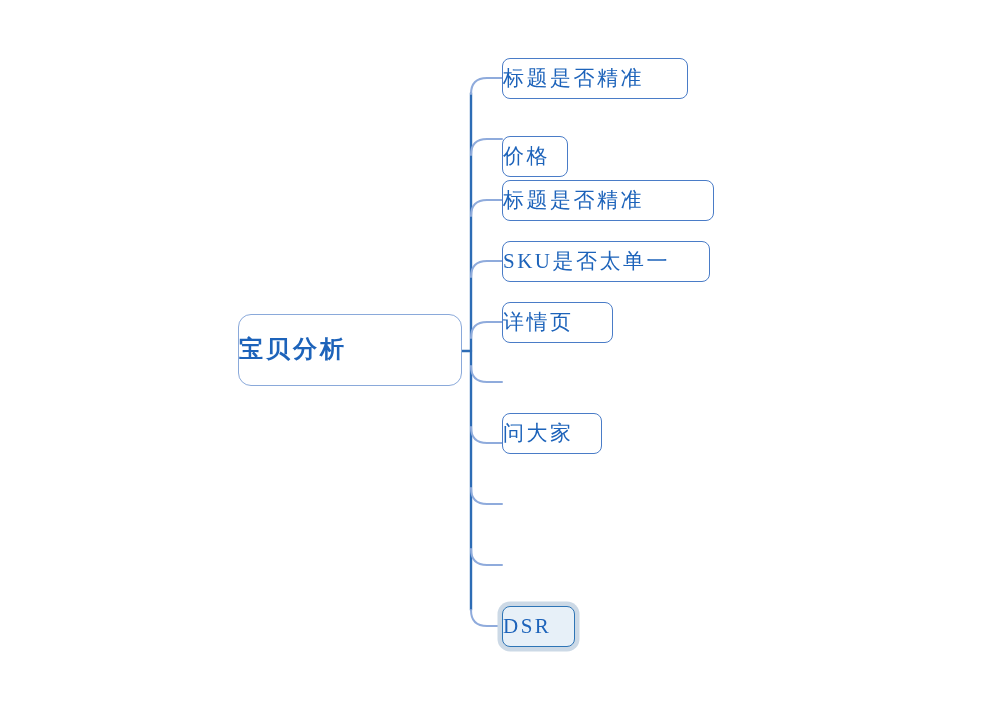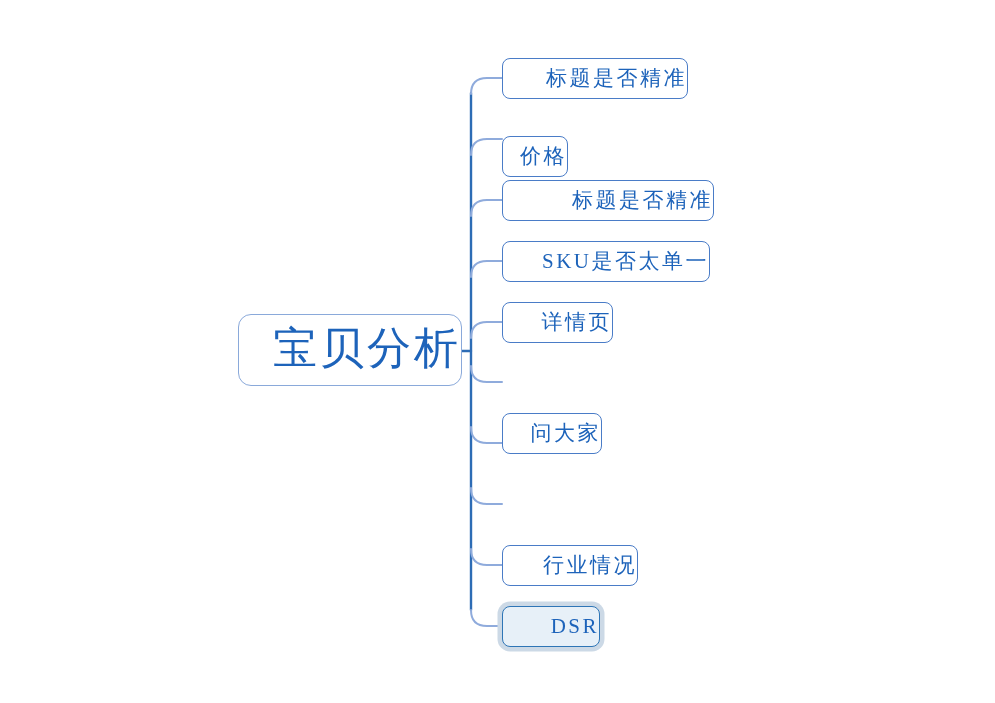--- a/index.html
+++ b/index.html
@@ -27,32 +27,33 @@
   .connectors{
     position:absolute;left:0;top:0;width:995px;height:703px;
   }
   .connectors path{fill:none;stroke-linecap:round;}
   .connectors .light{stroke:var(--line-light);stroke-width:2;}
   .connectors .dark{stroke:var(--line-dark);stroke-width:2.4;}
   .topic{
     position:absolute;
     box-sizing:border-box;
     color:var(--topic-text);
-    text-align:right;
+    text-align:left;
     white-space:nowrap;
     background:var(--background);
     cursor:default;
   }
   .topic.root{
     left:238px;top:314px;width:224px;height:72px;
     line-height:68px;
     border:1.6px solid var(--root-border);
     border-radius:13px;
-    font-size:44px;
+    font-size:24px;
     letter-spacing:3px;
+    font-weight:bold;
   }
   .topic.child{
     left:502px;height:41px;
     line-height:38px;
     border:1.4px solid var(--child-border);
     border-radius:8px;
     font-size:21px;
     letter-spacing:2.5px;
   }
   .topic.child.selected{
@@ -92,17 +93,16 @@
   <div class="topic child" style="top:179.5px;width:212px">标题是否精准</div>
 
   <div class="topic child" style="top:240.5px;width:208px">SKU是否太单一</div>
 
   <div class="topic child" style="top:301.5px;width:111px">详情页</div>
 
 
   <div class="topic child" style="top:413px;width:100px">问大家</div>
 
 
-  <div class="topic child" style="top:544.5px;width:136px">行业情况</div>
 
-  <div class="topic child selected" style="top:605.5px;width:98px">DSR</div>
+  <div class="topic child selected" style="top:605.5px;width:73px">DSR</div>
 
 </div>
 
 </body></html>

